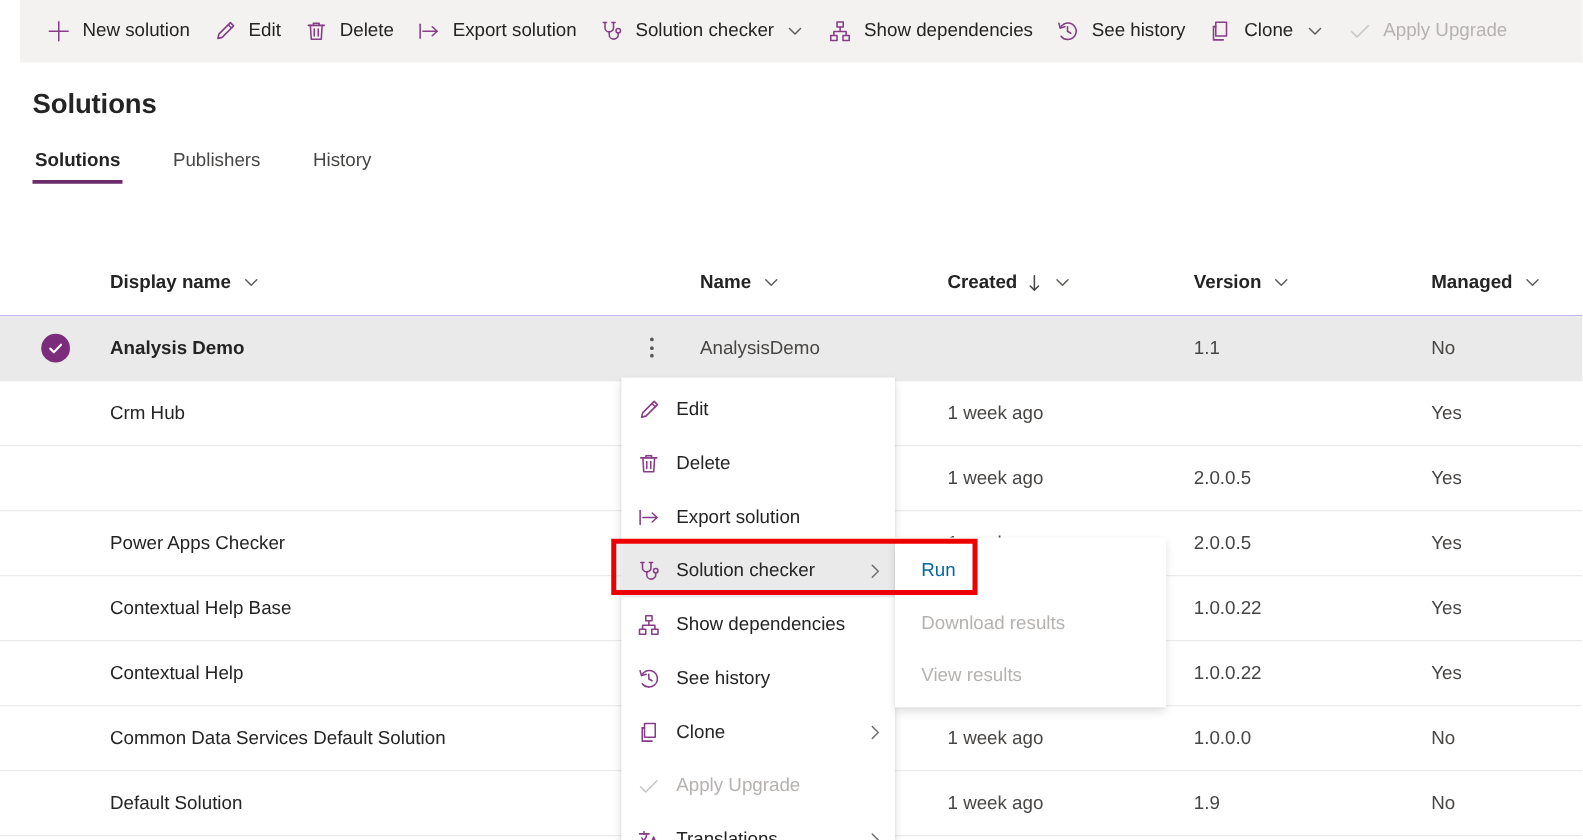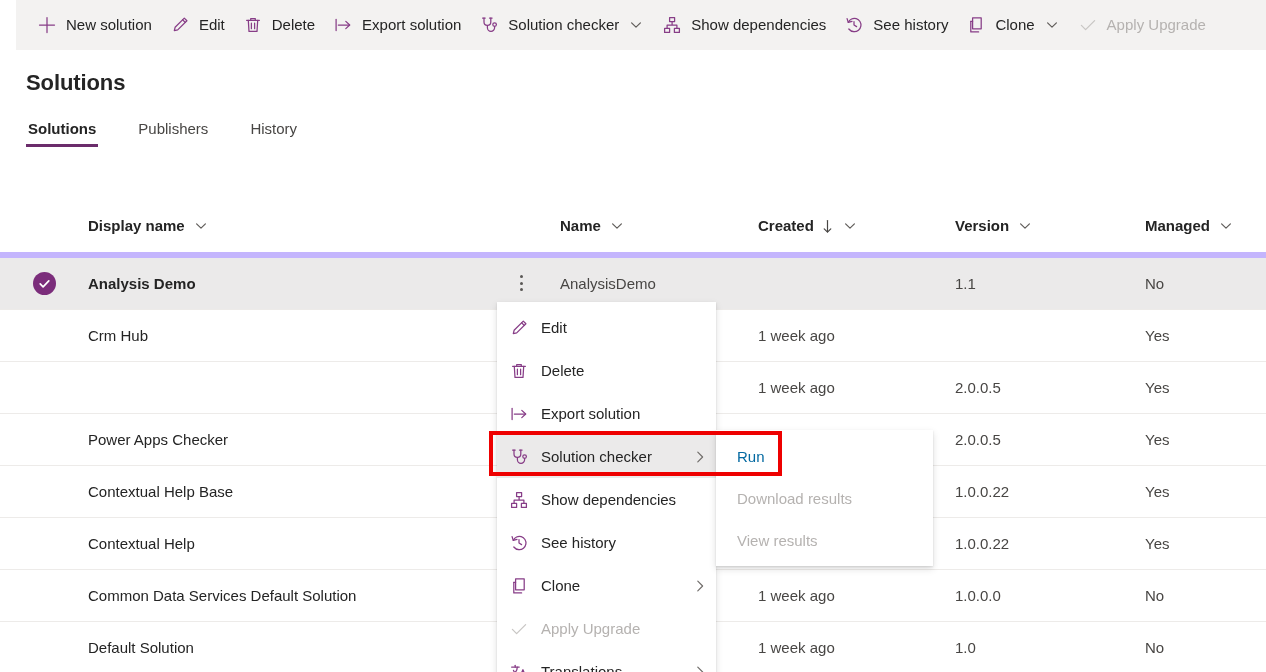--- a/index.html
+++ b/index.html
@@ -69,21 +69,21 @@
     content: ""; position: absolute;
     left: 0; right: 0; bottom: 0;
     height: 3px; background: #6b2c6b;
   }
 
   
   .grid { position: absolute; left: 0; top: 200px; width: 1266px; }
   .grid-head {
     position: relative;
     height: 52px;
-    border-bottom: 6px solid #c4b5fd;
+    border-bottom: 1px solid #c4b5fd;
   }
   .th {
     position: absolute; top: 0;
     height: 52px; line-height: 52px;
     font-size: 15px; font-weight: bold; color: #242424;
     display: flex; align-items: center;
     cursor: pointer;
     white-space: nowrap;
   }
   .th .sortarrow { margin-left: 7px; display: inline-flex; align-items: center; }
@@ -418,21 +418,21 @@
           <div class="cell c-version">1.0.0.0</div>
           <div class="cell c-managed">No</div>
         </div>
         <div class="row">
           <div class="row-chevron"><svg width="14" height="14" viewBox="0 0 14 14" fill="none" stroke="#c8c6c4" stroke-width="1.2" stroke-linecap="round" stroke-linejoin="round">
               <path d="M2.6 4.8L7 9.2l4.4-4.4"></path>
             </svg></div>
           <div class="cell c-display">Default Solution</div>
           <div class="cell c-name"></div>
           <div class="cell c-created">1 week ago</div>
-          <div class="cell c-version">1.0</div>
+          <div class="cell c-version">1.9</div>
           <div class="cell c-managed">No</div>
         </div>
       </div>
   </div>
 
   <div class="ctxmenu" id="ctxmenu">
       <div class="mi">
         <span class="mi-ico">
           <svg width="20" height="20" viewBox="0 0 20 20" fill="none" stroke="#873d87" stroke-width="1.25" stroke-linecap="round" stroke-linejoin="round">
             <path d="M14.3 3.1l2.6 2.6-9.2 9.2-3.4.8.8-3.4 9.2-9.2z"></path>

